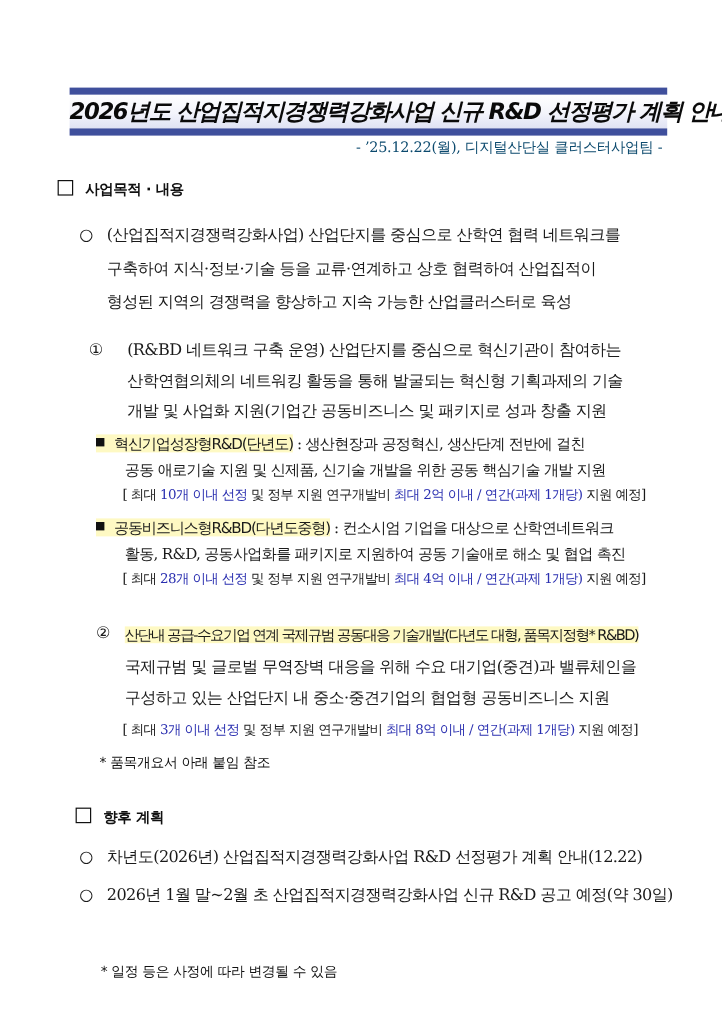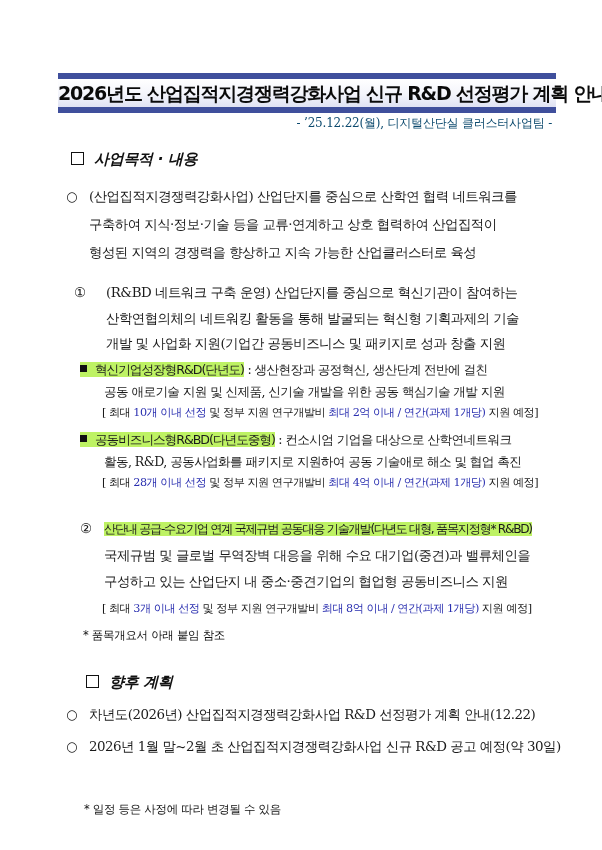--- a/index.html
+++ b/index.html
@@ -9,35 +9,35 @@
 
   
   .title-banner { position:absolute; left:58px; top:73px; width:498px; height:40px; }
   .title-banner .bar { position:absolute; left:0; width:100%; height:6px; background:#3f4f9c; }
   .title-banner .bar.top { top:0; }
   .title-banner .bar.bottom { bottom:0; }
   .title-banner .fill { position:absolute; left:0; top:6px; bottom:6px; width:100%;
         background:linear-gradient(to bottom,#ffffff 0%,#f3f4fb 55%,#dfe2f3 100%); }
   .title-text { position:absolute; left:0; top:7px; width:100%; text-align:center;
         font-family:"DejaVu Sans", "Liberation Sans", sans-serif; font-weight:bold;
-        font-size:19px; letter-spacing:-1.2px; color:#0a0a0a; line-height:26px; white-space:nowrap; }
+        font-size:19px; letter-spacing:-1.2px; color:#0a0a0a; line-height:26px; white-space:nowrap;font-style:italic; }
 
   .date-line { position:absolute; right:50px; top:115px; font-size:12px; letter-spacing:-0.2px; color:#0c4a6e; white-space:nowrap; }
 
-  .section-head { position:absolute; left:71px; font-family:"DejaVu Sans","Liberation Sans",sans-serif;
-        font-weight:bold; font-size:15px; color:#111; white-space:nowrap; letter-spacing:-0.3px;font-style:italic; }
+  .section-head { position:absolute; left:48px; font-family:"DejaVu Sans","Liberation Sans",sans-serif;
+        font-weight:bold; font-size:12px; color:#111; white-space:nowrap; letter-spacing:-0.3px; }
   .section-head .box { display:inline-block; width:11px; height:11px; border:1.3px solid #111;
         margin-right:10px; vertical-align:-1px; }
 
   .para { position:absolute; font-size:13.4px; line-height:28px; white-space:nowrap; letter-spacing:-0.5px; color:#1a1a1a; }
   .para .marker { position:absolute; }
   .line { display:block; }
 
   .sub { position:absolute; font-size:12.6px; line-height:21.5px; white-space:nowrap; letter-spacing:-0.6px; color:#1a1a1a; }
-  .hl { background:#bef264; font-family:"DejaVu Sans","Liberation Sans",sans-serif; letter-spacing:-1px; }
+  .hl { background:#fef9c3; font-family:"DejaVu Sans","Liberation Sans",sans-serif; letter-spacing:-1px; }
   .sq { display:inline-block; width:7px; height:7px; background:#111; margin-right:8px; vertical-align:2px; }
   .note { font-size:11.2px; letter-spacing:-0.5px; }
   .blue { color:#2a2fb0; }
 
   .star-note { position:absolute; font-family:"DejaVu Sans","Liberation Sans",sans-serif; font-weight:normal;
         font-size:11.5px; letter-spacing:-0.3px; color:#111; white-space:nowrap;text-align:center; }
 </style>
 </head>
 <body>
 

